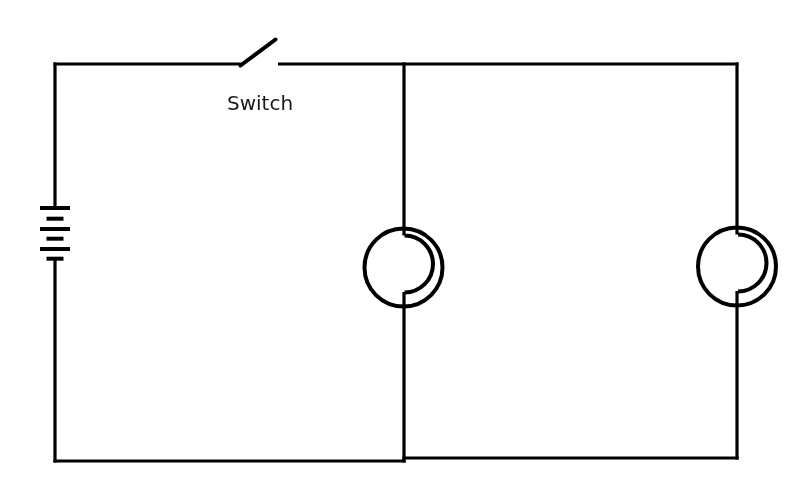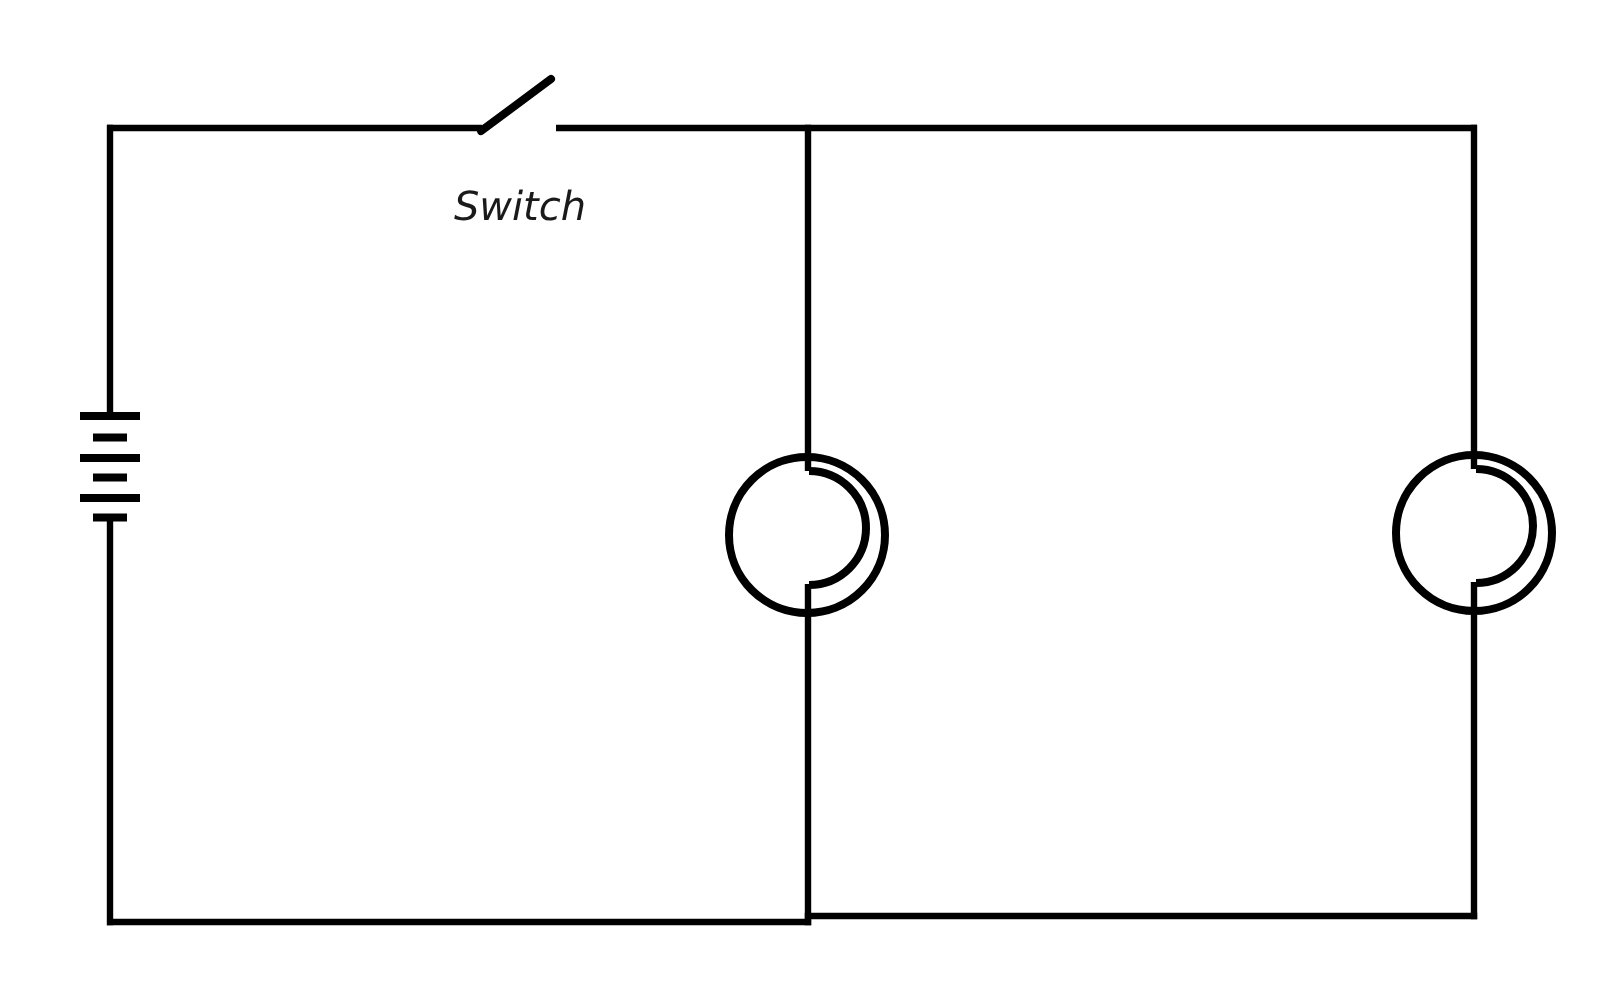--- a/index.html
+++ b/index.html
@@ -11,21 +11,20 @@
     height: 501px;
     background: var(--background, #ffffff);
     font-family: "DejaVu Sans", "Liberation Sans", sans-serif;
     overflow: hidden;
   }
   .canvas {
     position: relative;
     width: 648px;
     height: 501px;
     background: var(--background, #ffffff);
-    font-style: italic;
   }
   svg.schematic {
     display: block;
     width: 812px;
     height: 501px;
   }
   .wire {
     fill: none;
     stroke: var(--wire, #000000);
     stroke-width: 3.2;

